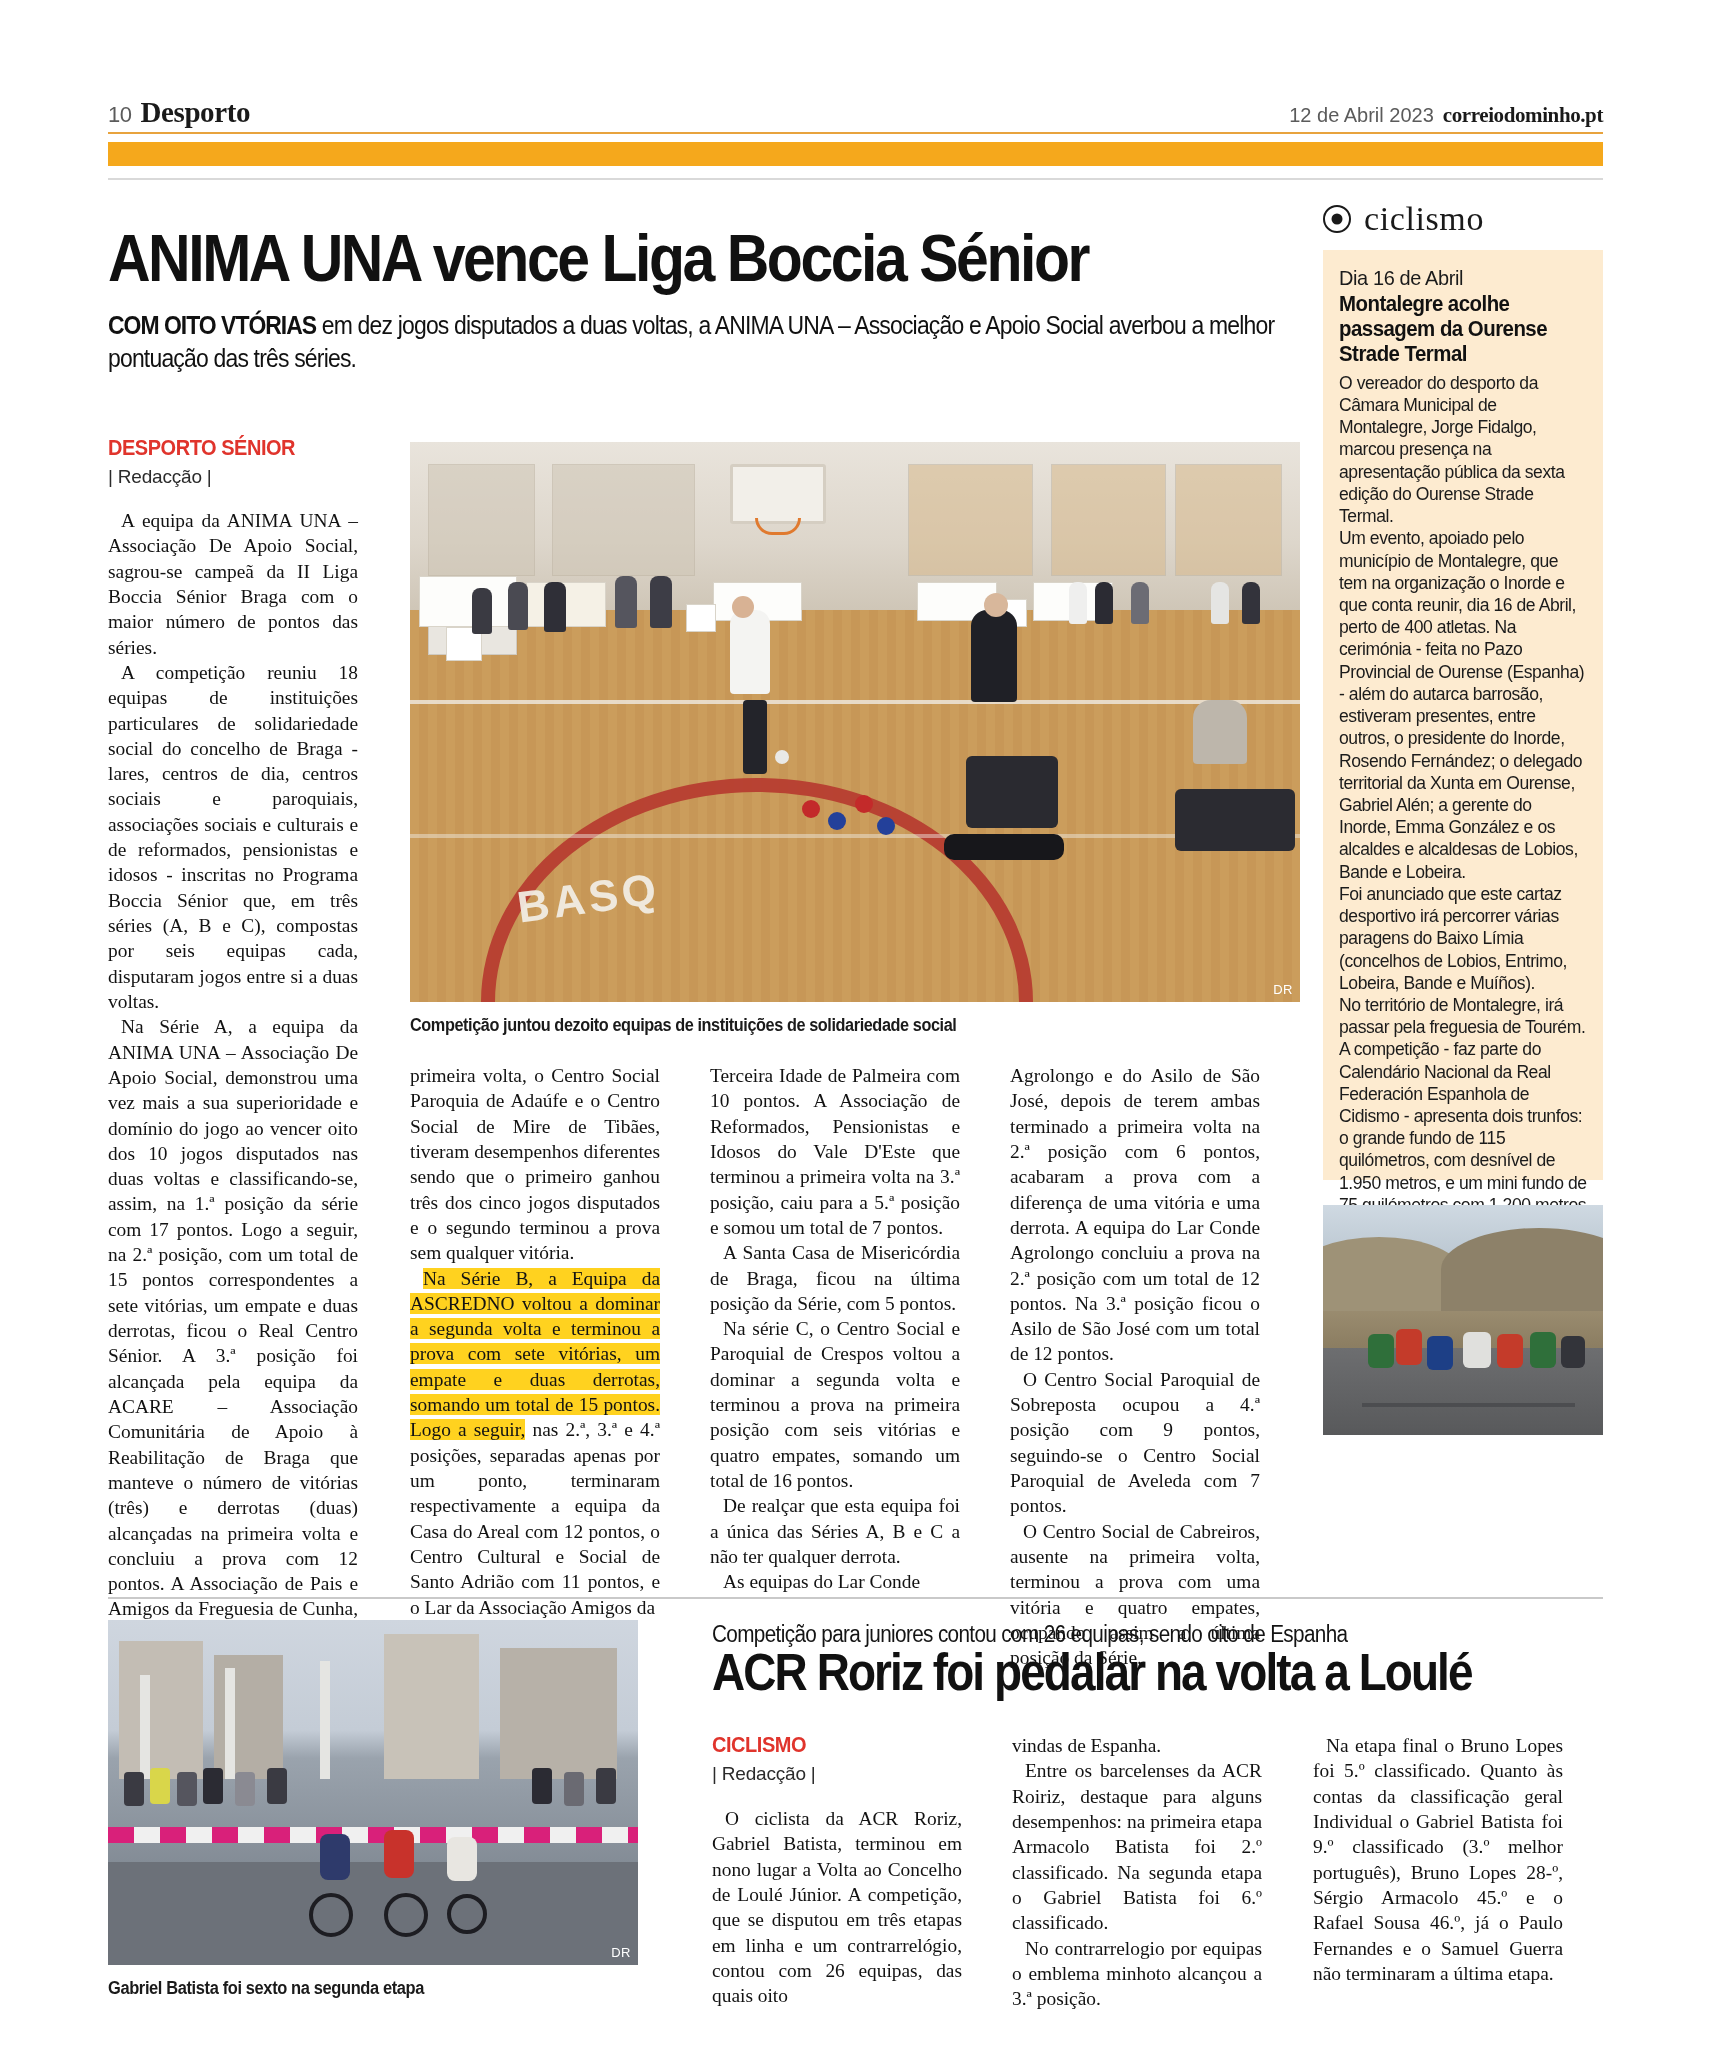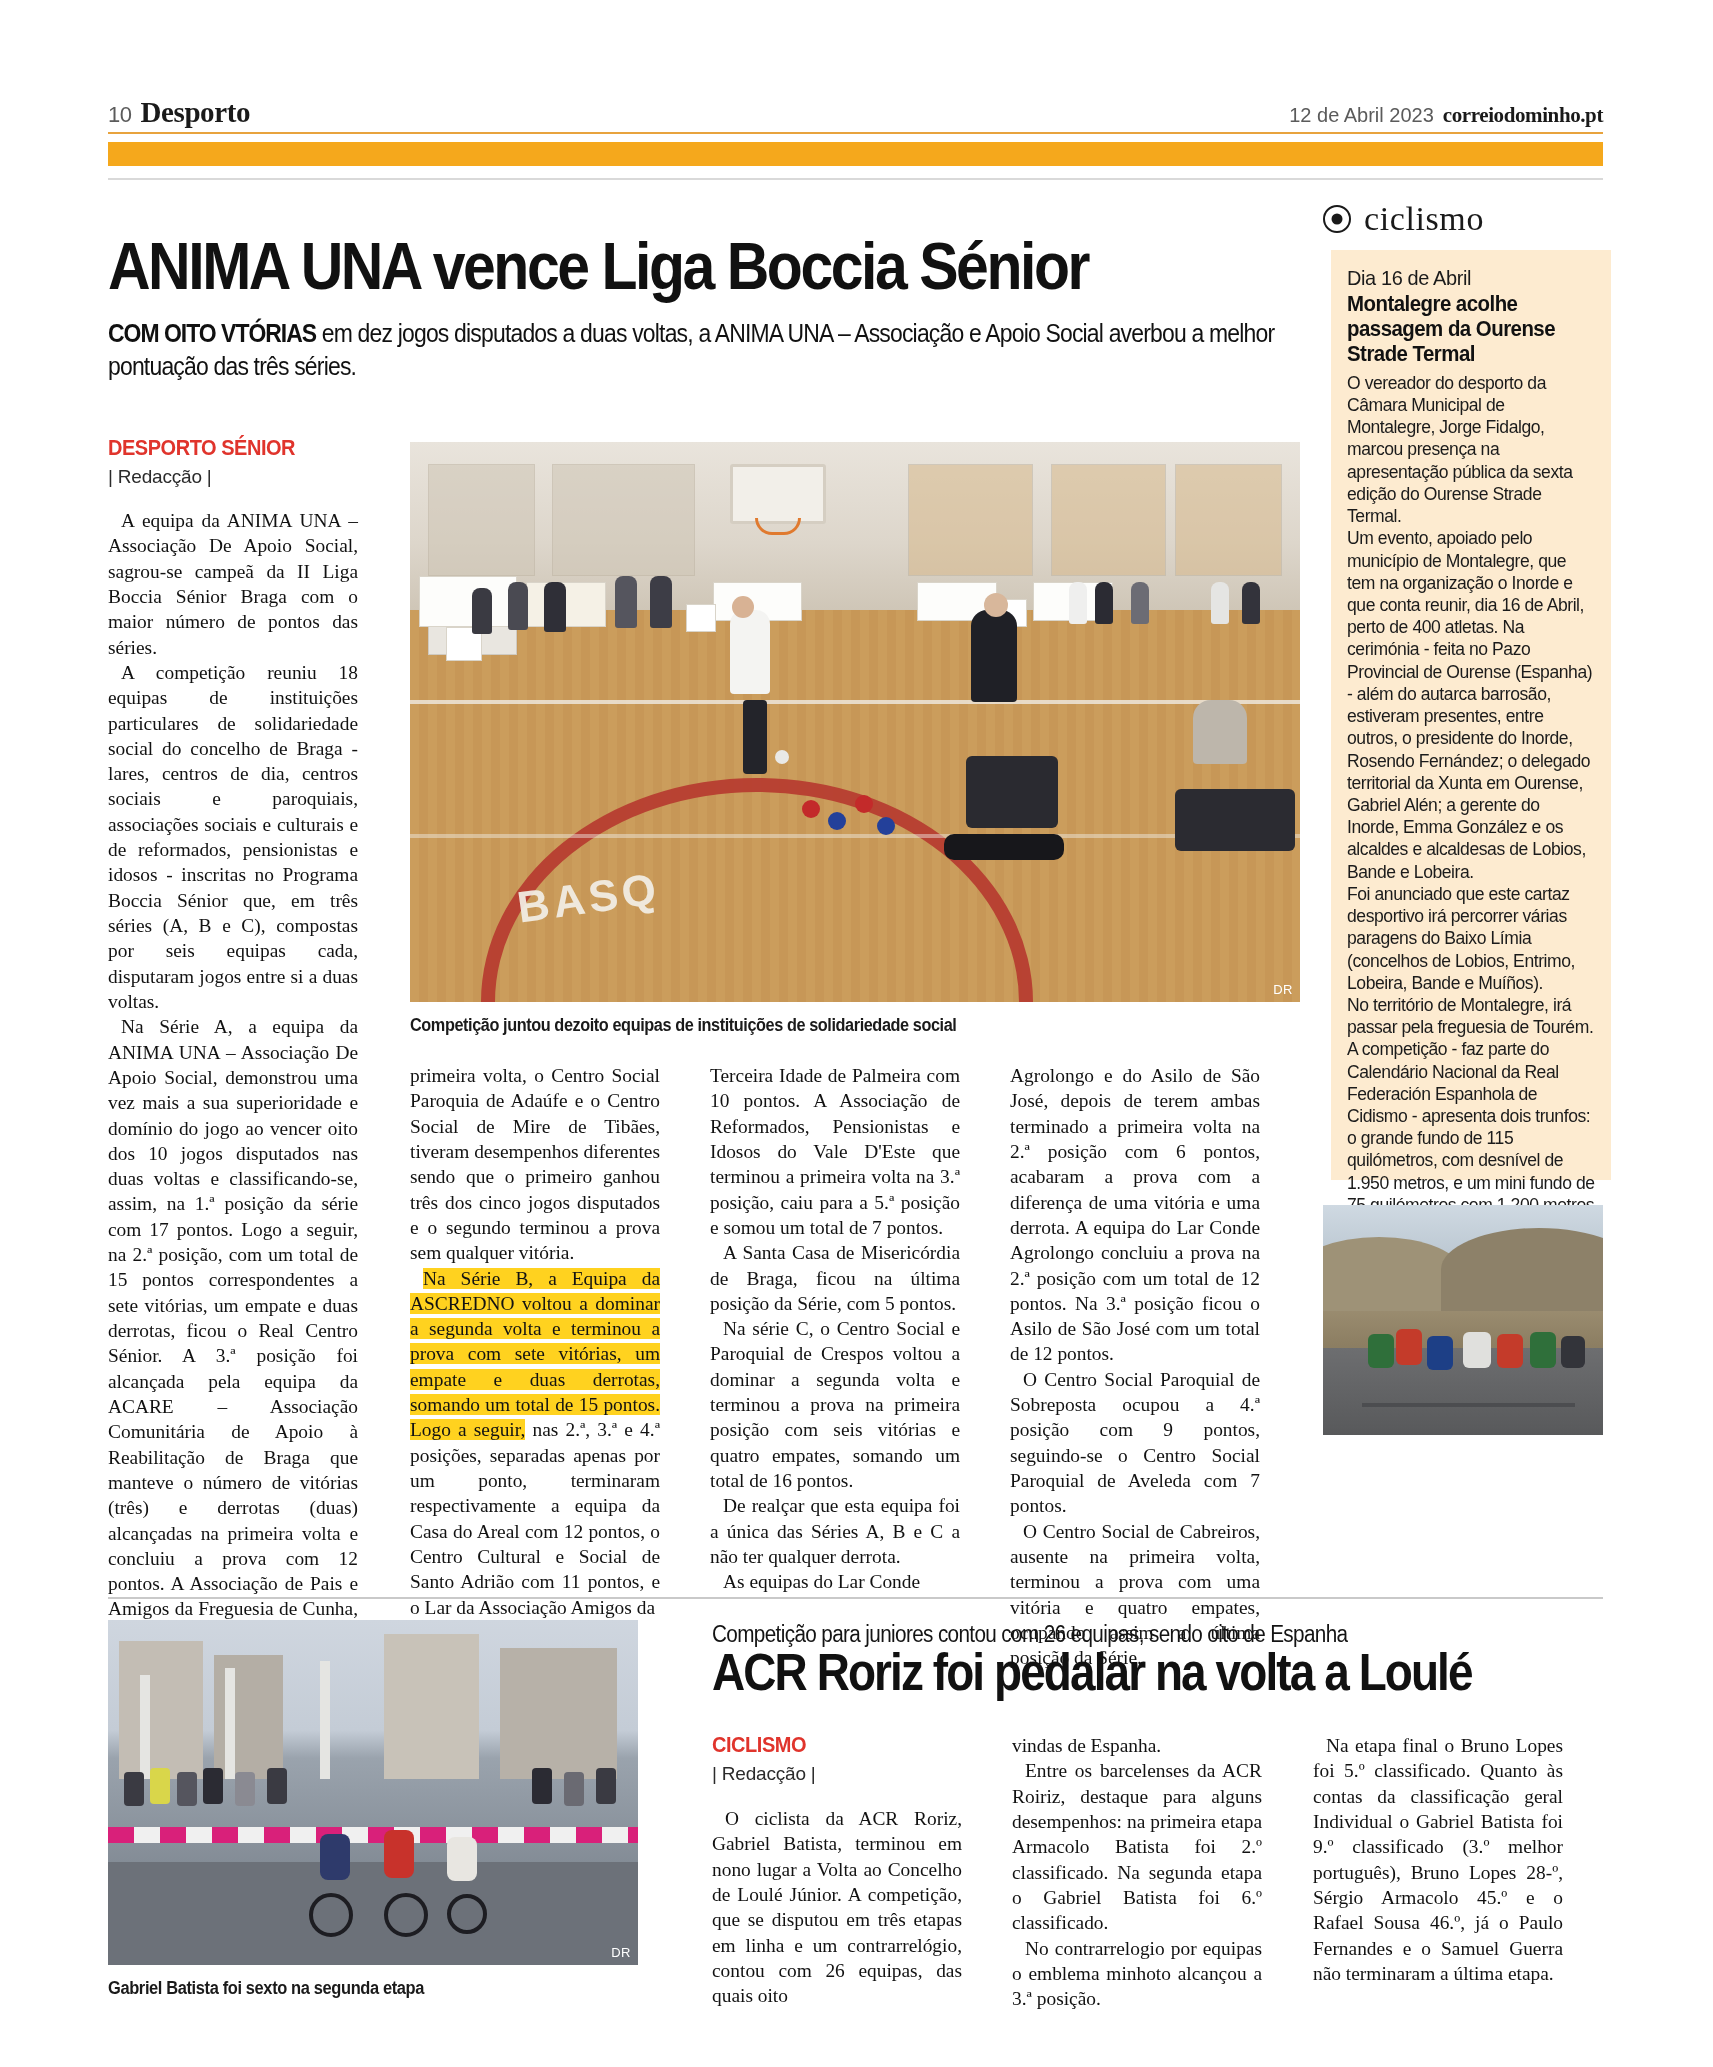--- a/index.html
+++ b/index.html
@@ -46,21 +46,21 @@
   .band-orange {
     position: absolute; left: 108px; top: 142px; width: 1495px;
     height: 24px; background: #f5a81c;
   }
   .rule-under-band {
     position: absolute; left: 108px; top: 178px; width: 1495px;
     height: 2px; background: #d9d9d9;
   }
 
   
-  .main-area { position: absolute; left: 108px; top: 212px; width: 1180px; }
+  .main-area { position: absolute; left: 108px; top: 204px; width: 1180px; }
 
   .headline {
     font-family: "Liberation Sans", sans-serif;
     font-weight: bold;
     font-size: 67px;
     line-height: 0.96;
     letter-spacing: -2.8px;
     color: #111;
     transform: scaleX(0.88);
     transform-origin: left top;
@@ -155,21 +155,20 @@
   }
   .side-head .side-title {
     font-family: "Liberation Serif", serif;
     font-size: 34px; color: #1a1a1a; letter-spacing: 0.6px;
   }
 
   .side-box {
     position: absolute; left: 1323px; top: 250px; width: 280px; height: 930px;
     background: #fdebd0;
     padding: 16px 16px 10px 16px;
-    margin-left: 8px;
   }
   .side-pre {
     font-family: "Liberation Sans", sans-serif;
     font-size: 21px; color: #1b1b1b; letter-spacing: -0.4px;
     transform: scaleX(0.95); transform-origin: left top;
   }
   .side-title2 {
     font-family: "Liberation Sans", sans-serif;
     font-weight: bold; font-size: 21.5px; line-height: 1.16;
     color: #111; letter-spacing: -0.55px; margin-top: 2px;

